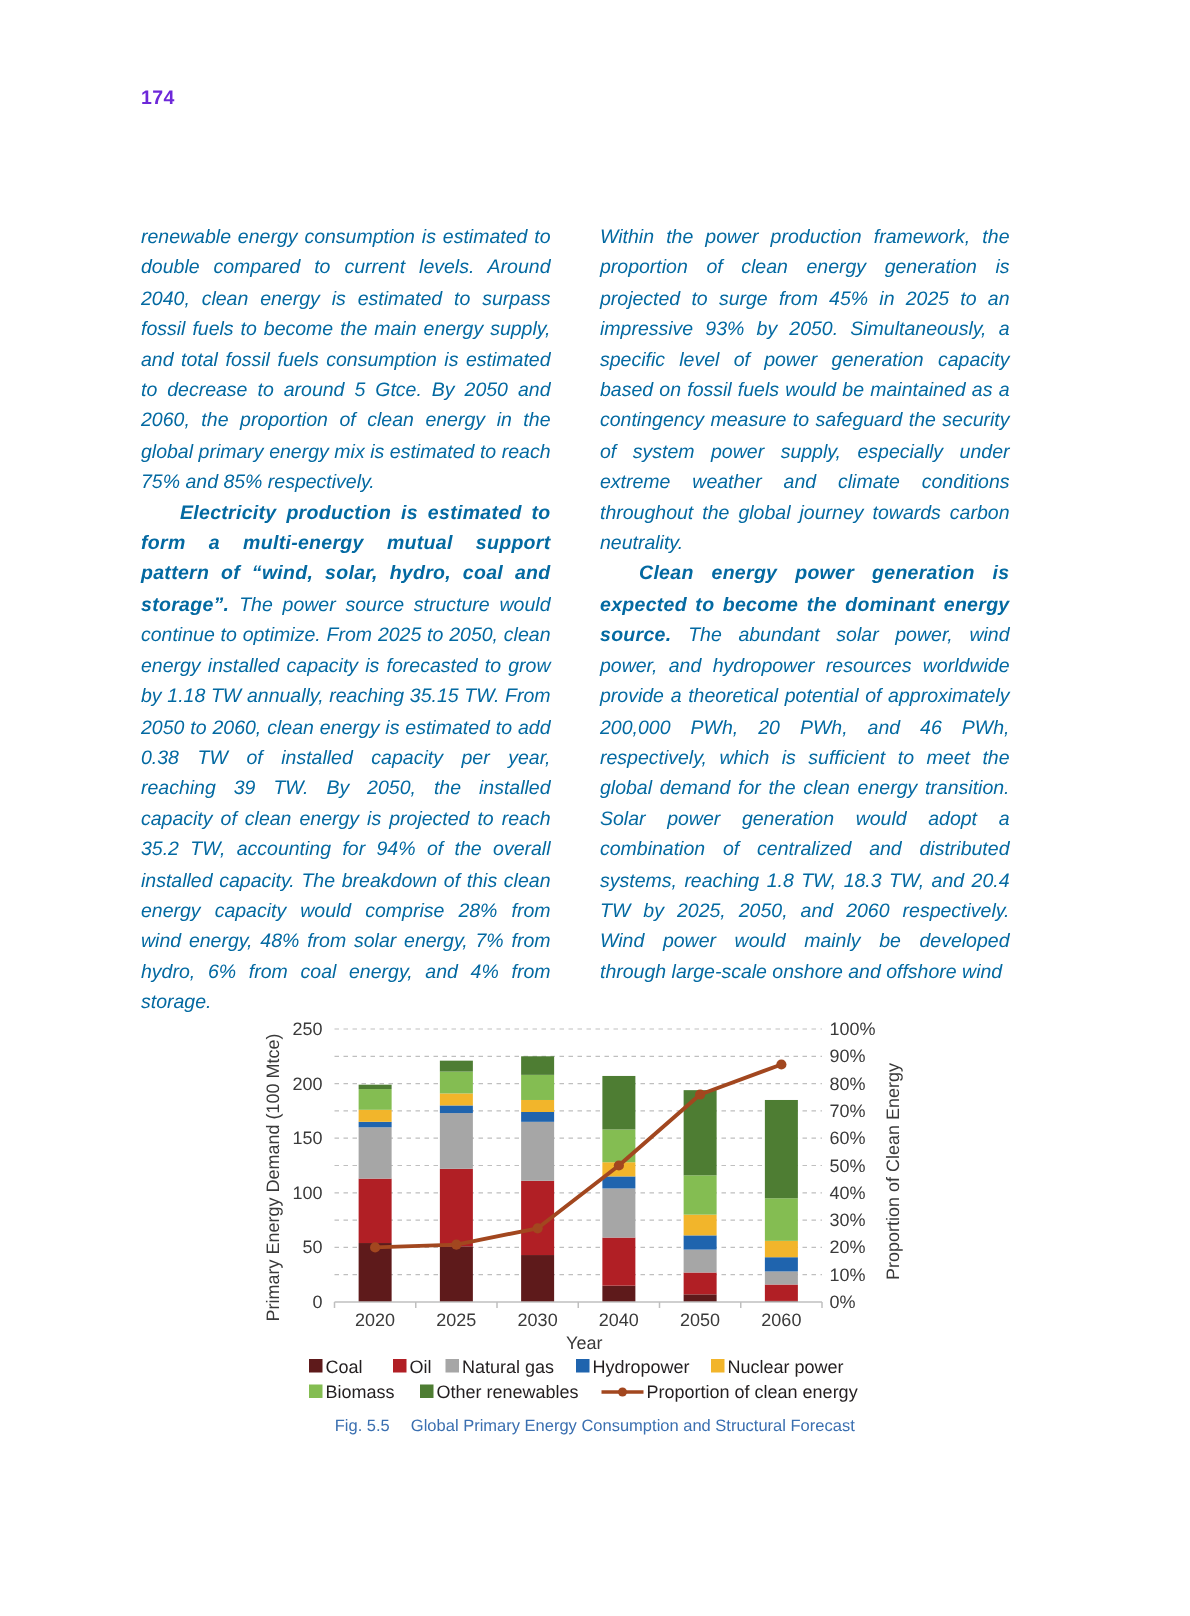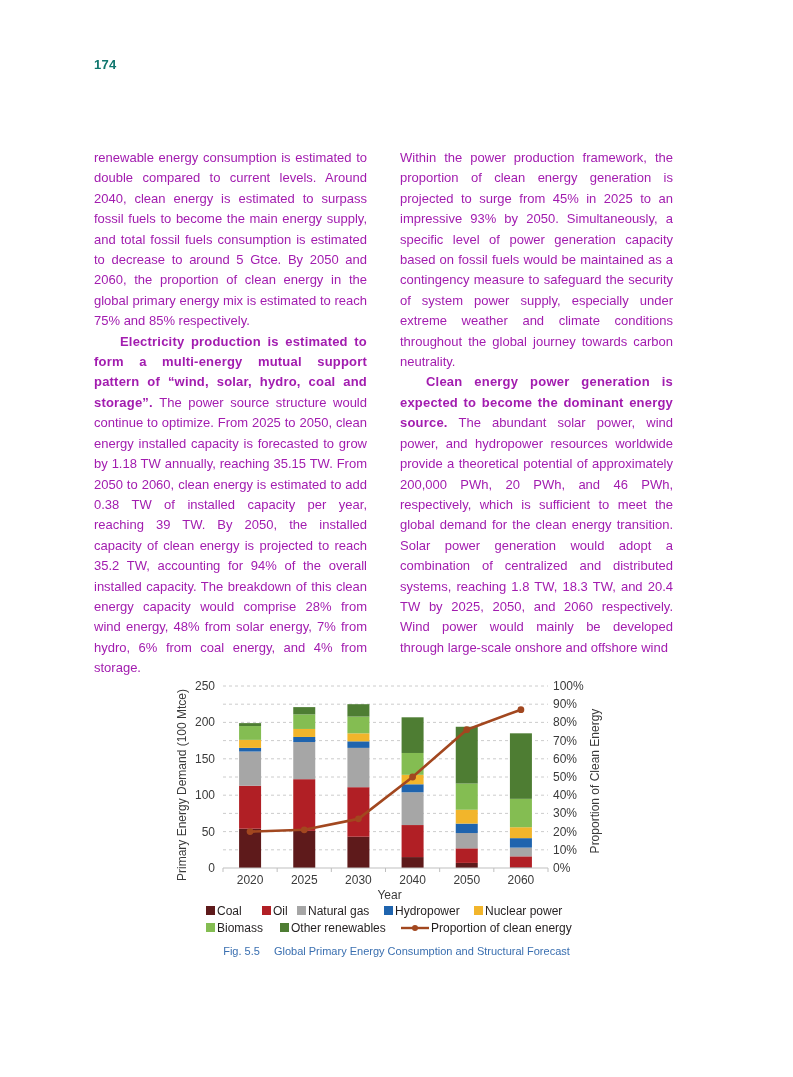--- a/index.html
+++ b/index.html
@@ -1,21 +1,21 @@
 <!DOCTYPE html>
 <html><head>
 <meta charset="utf-8">
 <style>
   html, body { margin: 0; padding: 0; background: #ffffff; }
   body { width: 793px; height: 1077px; position: relative; overflow: hidden;
          font-family: "Liberation Sans", sans-serif; color: #231f20; }
   .page-number { position: absolute; left: 94px; top: 57px; font-size: 13px; font-weight: bold;
-                 color: #0f766e; letter-spacing: 0.3px; }
+                 color: #6d28d9; letter-spacing: 0.3px; }
   .column { position: absolute; top: 148px; width: 273px; font-size: 13px; line-height: 20.4px;
-            color: #a21caf; }
+            color: #0369a1; font-style: italic; }
   .col-left { left: 94px; }
   .col-right { left: 400px; }
   .column p { margin: 0; text-align: justify; text-align-last: left; }
   .column .indent { text-indent: 26px; }
   .column .lead { font-weight: bold; letter-spacing: 0.2px; }
   .chart-wrap { position: absolute; left: 0; top: 670px; width: 793px; height: 300px; }
   svg text { font-family: "Liberation Sans", sans-serif; }
   .caption { position: absolute; left: 0; width: 793px; top: 945px; text-align: center; font-size: 11px;
              color: #3a6fb0; }
 </style>

